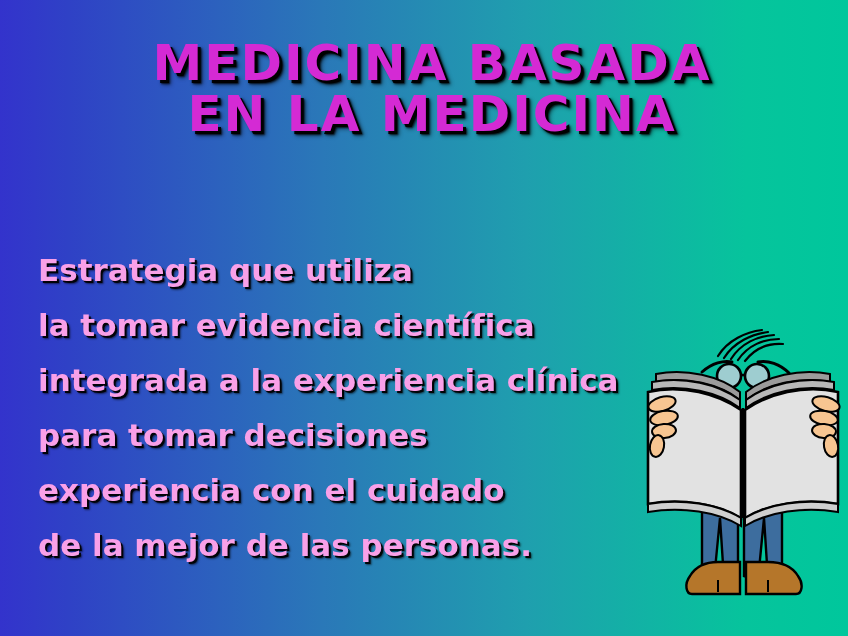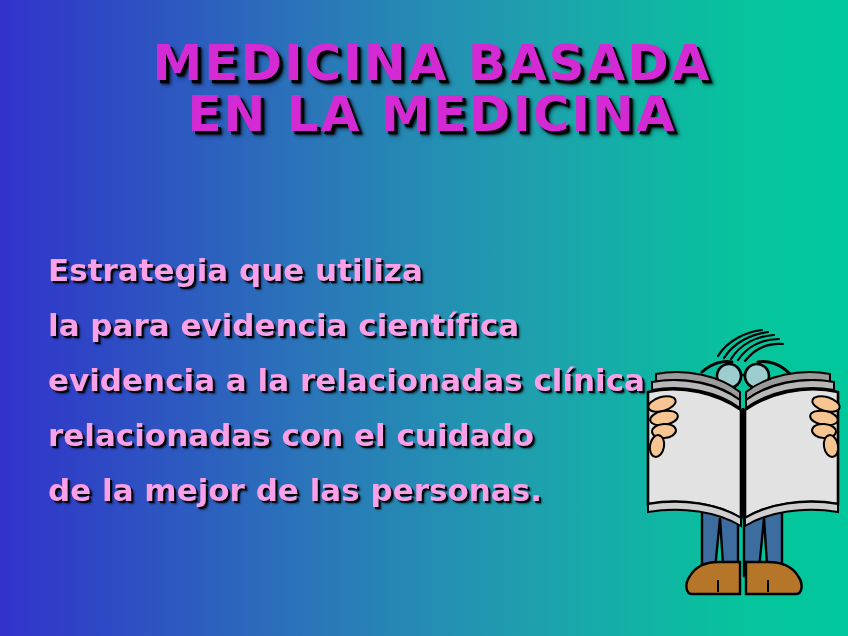--- a/index.html
+++ b/index.html
@@ -40,21 +40,21 @@
       3px 3px 0 rgba(0,0,0,0.95),
       4px 4px 2px rgba(0,0,0,0.75),
       5px 5px 4px rgba(0,0,0,0.45);
     white-space: nowrap;
   }
 
   
   #body-block {
     position: absolute;
     top: 243px;
-    left: 48px;
+    left: 38px;
     width: 640px;
   }
 
   .body-line {
     display: block;
     font-family: "DejaVu Sans", sans-serif;
     font-weight: bold;
     font-size: 31px;
     line-height: 55px;
     color: #f9a0e8;
@@ -89,30 +89,33 @@
     <span class="title-line">EN LA MEDICINA</span>
   </div>
 
   <div id="body-block">
 
     <span class="body-line">
       <span>Estrategia que utiliza</span>
     </span>
 
     <span class="body-line">
-      <span>la para </span><span class="u">evidencia científica</span>
+      <span>la tomar </span><span class="u">evidencia científica</span>
     </span>
 
     <span class="body-line">
-      <span>evidencia a la </span><span class="u">relacionadas clínica</span>
+      <span>integrada a la </span><span class="u">experiencia clínica</span>
     </span>
 
+    <span class="body-line">
+      <span>para tomar decisiones</span>
+    </span>
 
     <span class="body-line">
-      <span>relacionadas con el cuidado</span>
+      <span>experiencia con el cuidado</span>
     </span>
 
     <span class="body-line">
       <span>de la mejor de las personas.</span>
     </span>
 
   </div>
 
   <div id="reader-figure">
     <svg viewBox="0 0 208 300" xmlns="http://www.w3.org/2000/svg">

